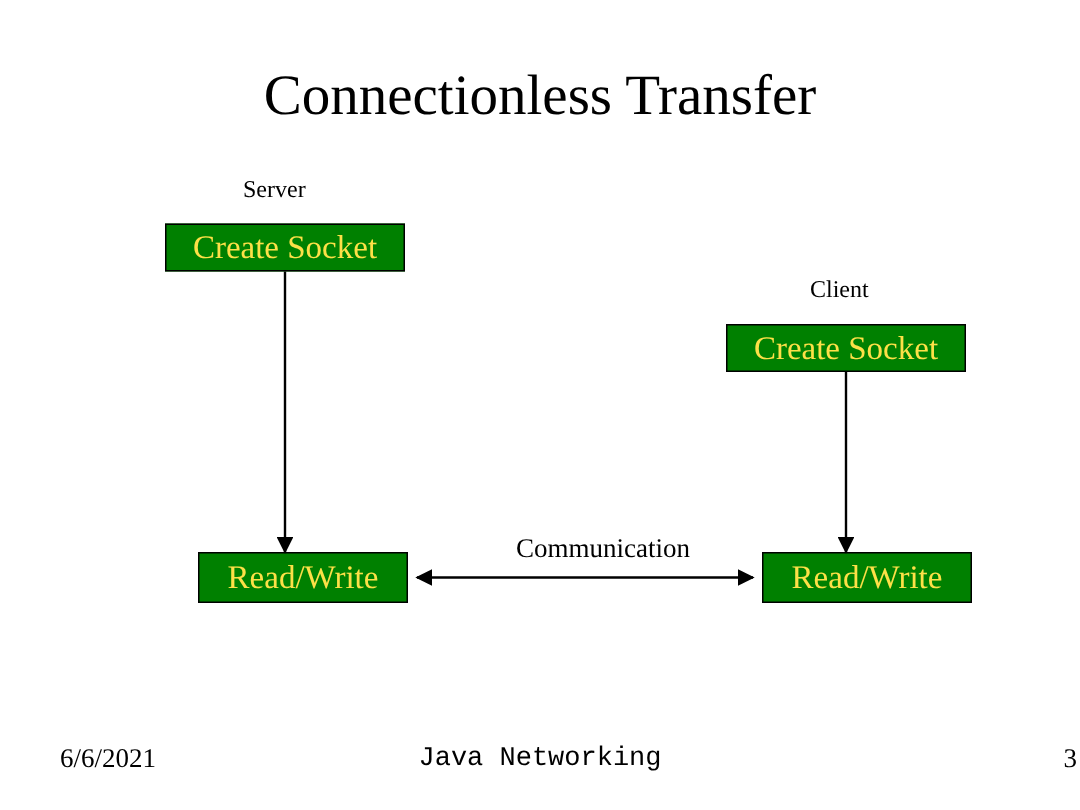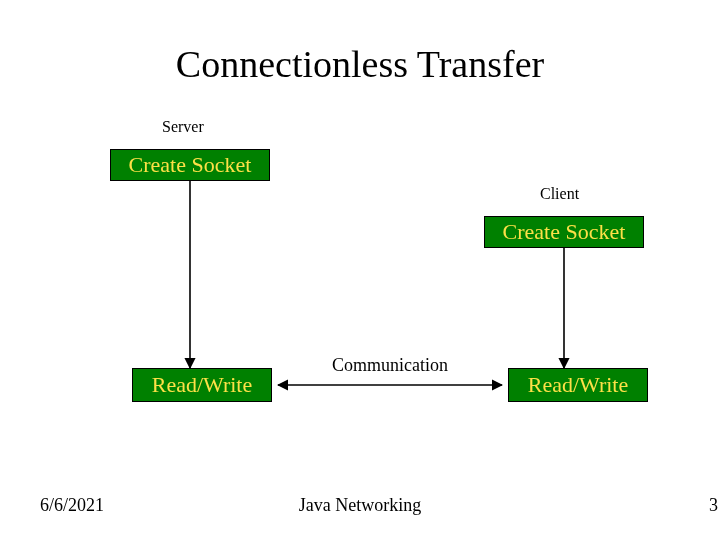--- a/index.html
+++ b/index.html
@@ -35,35 +35,36 @@
     display: flex;
     align-items: center;
     justify-content: center;
     font-size: 22px;
     box-sizing: border-box;
   }
   .green { background: #008000; color: #fde047; }
   .small-label {
     position: absolute;
     font-size: 18px;
-    text-align: center;
+    text-align: right;
   }
   .footer-left {
     position: absolute;
     left: 40px;
     bottom: 24px;
     font-size: 18px;
   }
   .footer-center {
     position: absolute;
     bottom: 24px;
     left: 0;
     width: 720px;
     text-align: center;
     font-size: 18px;
+    font-family: Liberation Mono, monospace;
   }
   .footer-right {
     position: absolute;
     right: 40px;
     bottom: 24px;
     font-size: 18px;
   }
   svg.lines {
     position: absolute;
     left: 0;

